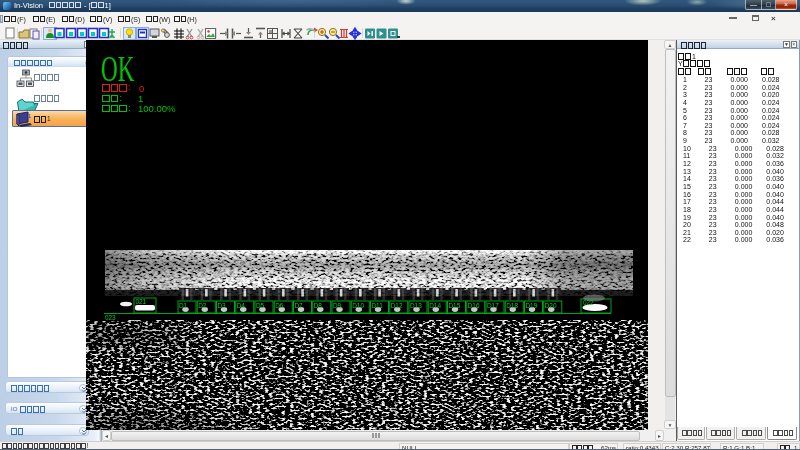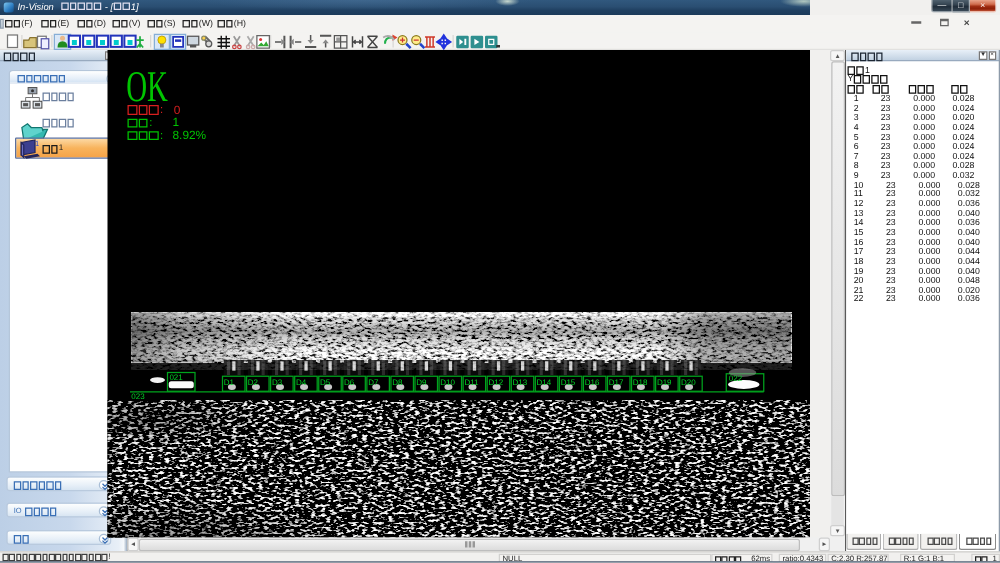--- a/index.html
+++ b/index.html
@@ -1,27 +1,27 @@
 <!DOCTYPE html>
 <html><head><meta charset="utf-8">
 <style>
 *{margin:0;padding:0;box-sizing:border-box}
 html,body{width:800px;height:450px;overflow:hidden;background:#f1f0ee;font-family:"Liberation Sans",sans-serif}
 .abs{position:absolute}
 .k{display:inline-block;box-sizing:border-box;width:5.5px;height:6.5px;border:1px solid currentColor;margin-right:1px;vertical-align:top}
 .k2{display:inline-block;box-sizing:border-box;width:6px;height:7px;border:1px solid currentColor;margin-right:1px;vertical-align:top}
 .k9{display:inline-block;box-sizing:border-box;width:7.5px;height:7.8px;border:1.2px solid currentColor;margin-right:1.2px;vertical-align:top}
 
-#title{left:0;top:0;width:648px;height:12px;background:
+#title{left:0;top:0;width:800px;height:12px;background:
  radial-gradient(13px 5px at 406px 1px,rgba(215,230,215,.9),rgba(215,230,215,0) 75%),
  radial-gradient(25px 6px at 643px 1px,rgba(200,220,205,.85),rgba(200,220,205,0) 75%),
  radial-gradient(14px 5px at 697px 2px,rgba(180,205,190,.7),rgba(180,205,190,0) 75%),
  radial-gradient(60px 9px at 760px 3px,rgba(110,145,175,.45),rgba(110,145,175,0) 85%),
  radial-gradient(170px 10px at 290px 0px,rgba(80,120,160,.45),rgba(80,120,160,0) 80%),
- linear-gradient(#31587e 0%,#2a4e72 45%,#1f3f60 70%,#1b3a5a 100%); font-style: italic;}
+ linear-gradient(#31587e 0%,#2a4e72 45%,#1f3f60 70%,#1b3a5a 100%);}
 #title .txt{position:absolute;left:14px;top:2px;font-size:7.5px;line-height:7.5px;color:#fff}
 #ticon{left:3px;top:2px;width:8px;height:8px;background:linear-gradient(135deg,#7ec6ef 0%,#2b7bc0 60%,#134a7e 100%);border-radius:2px}
 .capbtn{position:absolute;top:0;height:10px;border:1px solid rgba(255,255,255,.55);border-top:none;color:#fff;font-size:7px;line-height:9px;text-align:center}
 #bmin{left:745px;width:17px;background:linear-gradient(#50616e,#2e3d4a 50%,#1d2a36 55%,#3a4a58);border-radius:0 0 0 2px}
 #bmax{left:762px;width:14px;background:linear-gradient(#50616e,#2e3d4a 50%,#1d2a36 55%,#3a4a58);border-left:none}
 #bclose{left:776px;width:21px;background:linear-gradient(#e8a38a 0%,#cf6a4b 40%,#a02d12 55%,#8c2008 80%,#c55538 100%);border-radius:0 0 2px 0;border-left:none}
 
 #menu{left:0;top:12px;width:800px;height:14px;background:#f4f3f1;color:#222;font-size:7px}
 .mi{position:absolute;top:3.5px}
 
@@ -469,21 +469,21 @@
         <text x="497" y="265">022</text>
         <text x="19" y="279.5">023</text>
       </g>
 </svg>
 <div class="abs" style="left:15px;top:9.5px;width:80px;height:34px;color:#00c400;font-family:'Liberation Serif',serif;font-size:35px;transform:scaleX(0.66);transform-origin:0 0">OK</div>
 <div class="abs" style="left:16px;top:44px;color:#da1f1f;line-height:8px"><b class="k9"></b><b class="k9"></b><b class="k9"></b><span style="font-size:9px;vertical-align:top;line-height:7px">:</span></div>
 <div class="abs" style="left:53px;top:43.5px;color:#da1f1f;font-size:9.5px;line-height:9px">0</div>
 <div class="abs" style="left:16px;top:54.7px;color:#00c400;line-height:8px"><b class="k9"></b><b class="k9"></b><span style="font-size:9px;vertical-align:top;line-height:7px">:</span></div>
 <div class="abs" style="left:52px;top:54.2px;color:#00c400;font-size:9.5px;line-height:9px">1</div>
 <div class="abs" style="left:16px;top:64.7px;color:#00c400;line-height:8px"><b class="k9"></b><b class="k9"></b><b class="k9"></b><span style="font-size:9px;vertical-align:top;line-height:7px">:</span></div>
-<div class="abs" style="left:52px;top:64.2px;color:#00c400;font-size:9.5px;line-height:9px">8.92%</div>
+<div class="abs" style="left:52px;top:64.2px;color:#00c400;font-size:9.5px;line-height:9px">100.00%</div>
 </div>
 
 <div class="abs" id="vsb">
  <div class="sbtn" style="left:0;top:0;width:12px;height:9px;font-size:5px;text-align:center;line-height:8px">▲</div>
  <div class="sthumb" style="left:0.5px;top:9px;width:11px;height:348px"></div>
  <div class="abs" style="left:1px;top:357px;width:10px;height:23px;background:#e4e4e4"></div>
  <div class="sbtn" style="left:0;top:380px;width:12px;height:9px;font-size:5px;text-align:center;line-height:8px">▼</div>
 </div>
 <div class="abs" id="hsb">
  <div class="sbtn" style="left:0;top:0;width:9px;height:11px;font-size:5px;line-height:10px;text-align:center">◄</div>

